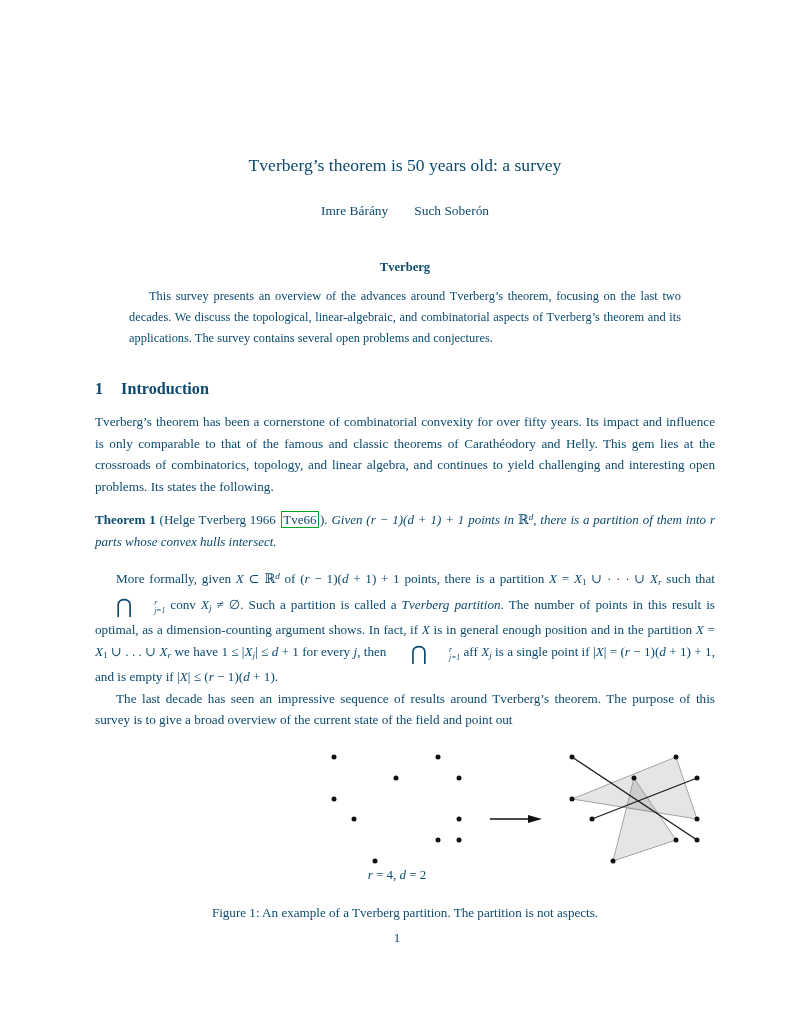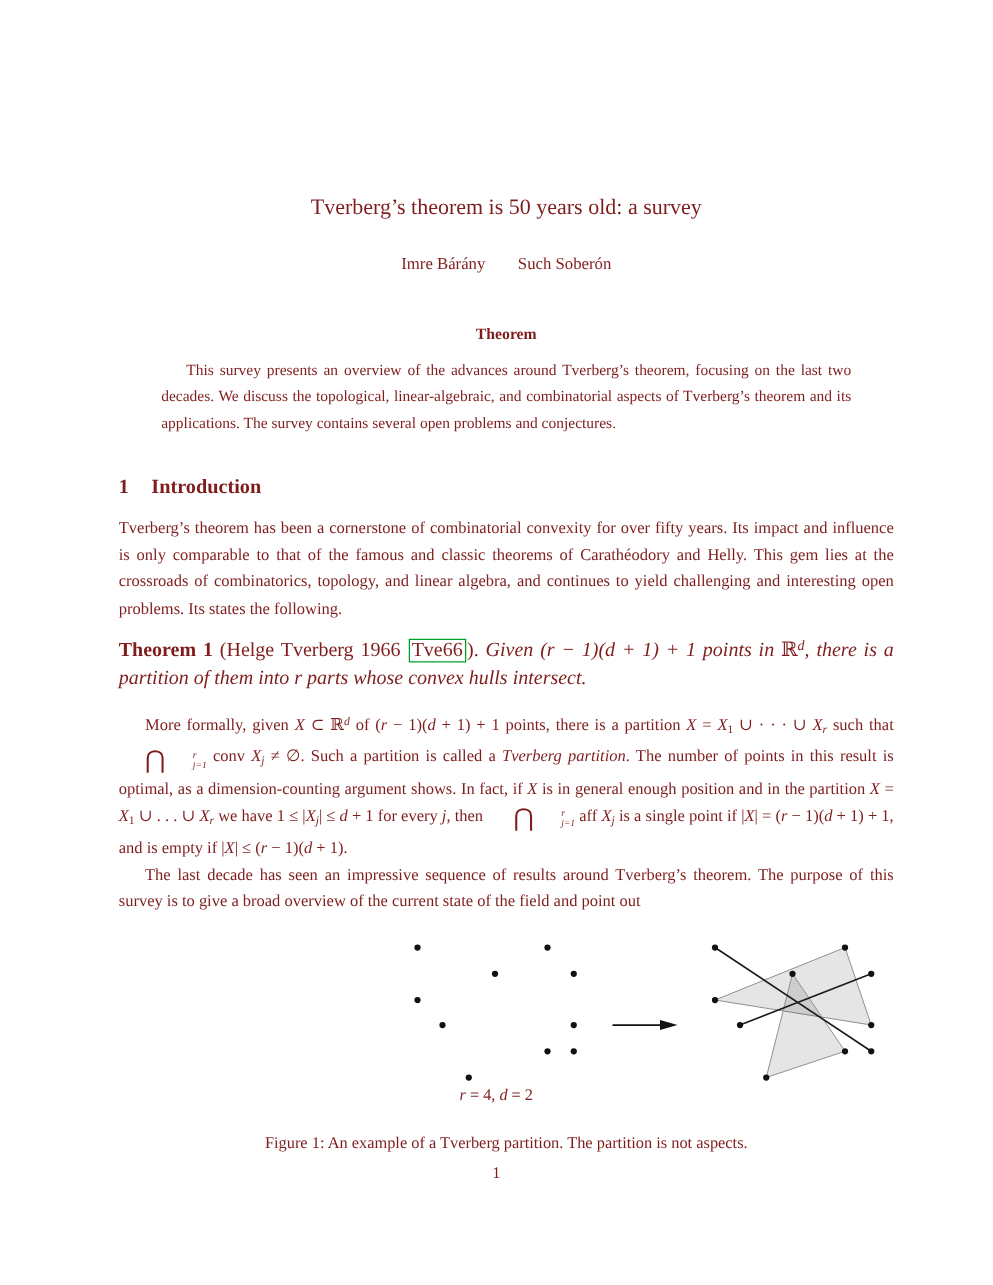--- a/index.html
+++ b/index.html
@@ -1,31 +1,31 @@
 <!DOCTYPE html>
 <html><head>
 <meta charset="utf-8">
 <style>
   html,body{margin:0;padding:0;background:#ffffff;}
   .page{
     width:794px;height:1028px;position:relative;background:#ffffff;
-    font-family:"Liberation Serif","DejaVu Serif",serif;color:#7f1d1d;
+    font-family:"Liberation Serif","DejaVu Serif",serif;color:#0c4a6e;
     overflow:hidden;box-sizing:border-box;
   }
   .content{margin-left:95px;width:620px;}
   .title{padding-top:155px;text-align:center;font-size:17.6px;line-height:1.25;}
   .authors{margin-top:26px;display:flex;justify-content:center;gap:26px;font-size:13.4px;}
   .abs-head{margin-top:41px;text-align:center;font-weight:bold;font-size:12.6px;}
   .abs-body{margin:11px auto 0;width:552px;font-size:12.4px;line-height:20.8px;
     text-align:justify;text-indent:20px;}
   .sec-head{margin-top:32px;font-size:16.2px;font-weight:bold;}
   .sec-num{margin-right:18px;}
   .para{font-size:13.2px;line-height:21.4px;text-align:justify;}
   .para1{margin-top:12px;}
-  .thm{margin-top:10px;font-size:16px;line-height:21.8px;text-align:justify;}
+  .thm{margin-top:10px;font-size:13px;line-height:21.8px;text-align:justify;}
   .para2{margin-top:13px;text-indent:21px;}
   .para3{margin-top:0;text-indent:21px;}
   .i{font-style:italic;}
   .b{font-weight:bold;}
   .sup{font-size:0.7em;vertical-align:0.45em;}
   .sub{font-size:0.7em;vertical-align:-0.25em;}
   .cite{border:1px solid #00a226;padding:0 1.5px;margin:0 1px;cursor:pointer;}
   .nary{display:inline-flex;align-items:center;vertical-align:-0.35em;}
   .nary-sym{font-size:1.5em;line-height:0.9;font-family:"DejaVu Sans",sans-serif;}
   .nary-lims{display:inline-flex;flex-direction:column;justify-content:center;
@@ -43,21 +43,21 @@
 <div class="page">
   <div class="content">
 
     <div class="title">Tverberg’s theorem is 50 years old: a survey</div>
 
     <div class="authors">
       <span>Imre Bárány</span>
       <span>Such Soberón</span>
     </div>
 
-    <div class="abs-head">Theorem</div>
+    <div class="abs-head">Tverberg</div>
     <div class="abs-body">This survey presents an overview of the advances around Tverberg’s theorem, focusing on the last two decades. We discuss the topological, linear-algebraic, and combinatorial aspects of Tverberg’s theorem and its applications. The survey contains several open problems and conjectures.</div>
 
     <div class="sec-head">
       <span class="sec-num">1</span><span>Introduction</span>
     </div>
 
     <div class="para para1">Tverberg’s theorem has been a cornerstone of combinatorial convexity for over fifty years. Its impact and influence is only comparable to that of the famous and classic theorems of Carathéodory and Helly. This gem lies at the crossroads of combinatorics, topology, and linear algebra, and continues to yield challenging and interesting open problems. Its states the following.</div>
 
     <div class="thm"><span class="b">Theorem 1</span><span> (Helge Tverberg 1966 </span><span class="cite" style="border-color: rgb(0, 162, 38);">Tve66</span><span>).</span><span class="i"> Given (r − 1)(d + 1) + 1 points in </span><span>ℝ</span><span class="i sup">d</span><span class="i">, there is a partition of them into </span><span class="i">r</span><span class="i"> parts whose convex hulls intersect.</span></div>
 

